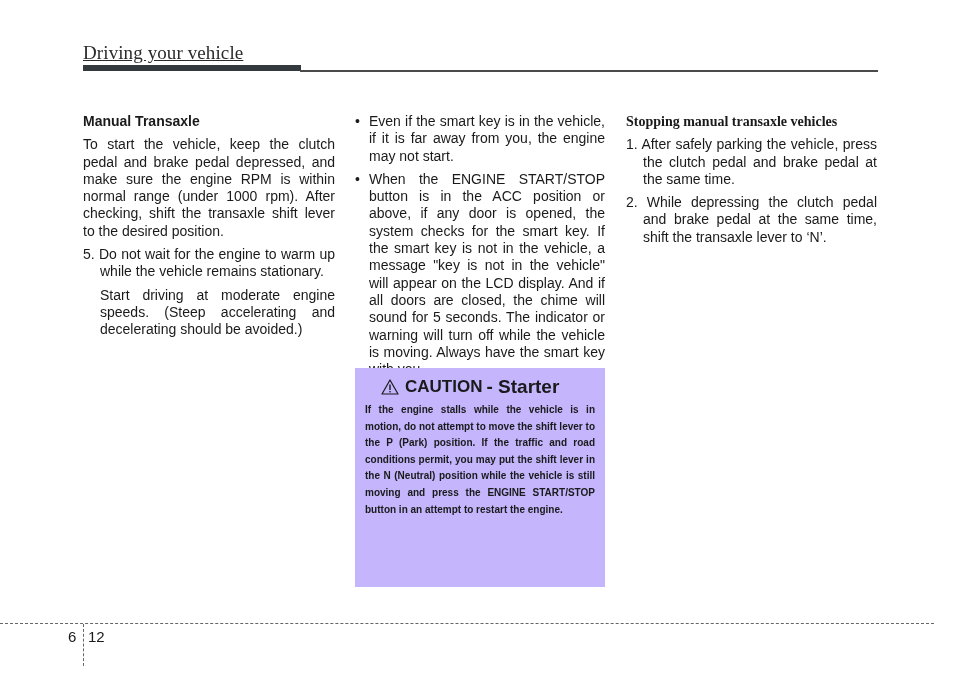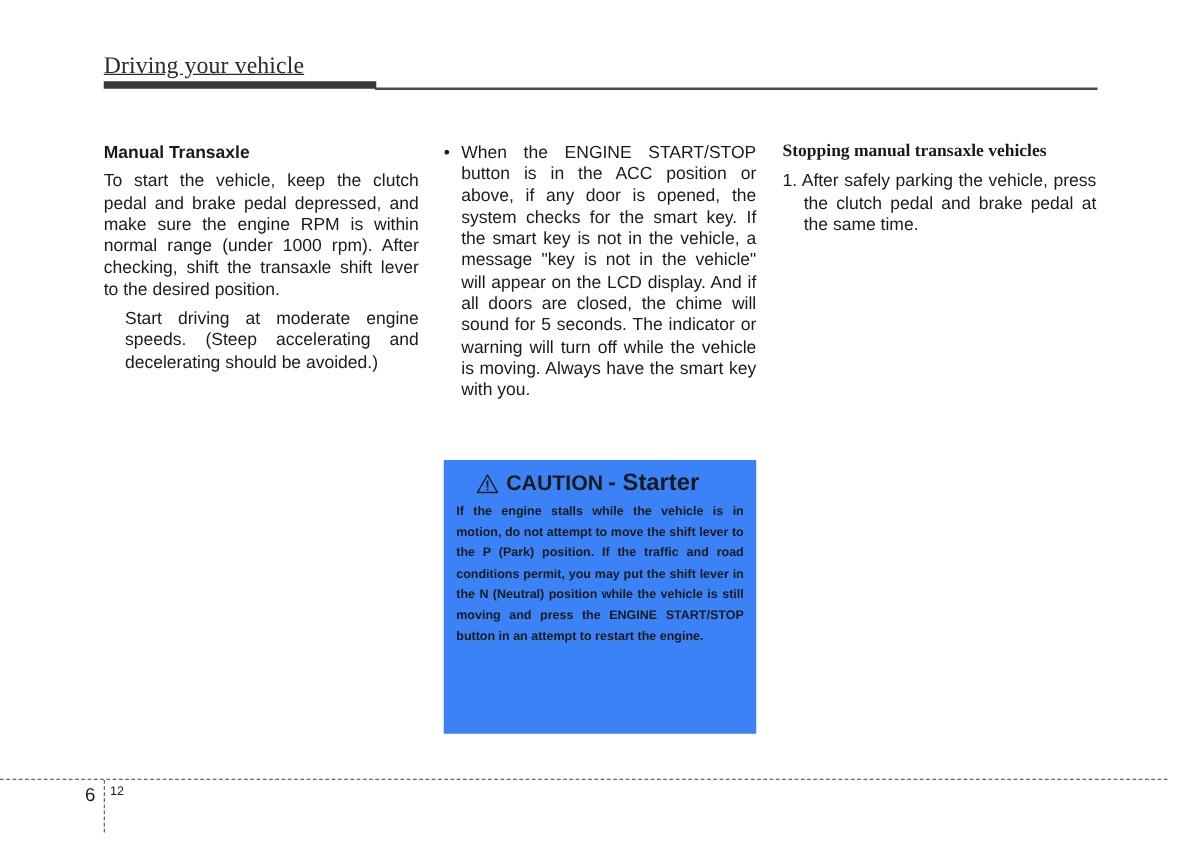--- a/index.html
+++ b/index.html
@@ -31,77 +31,80 @@
     .col3 { left: 626px; width: 251px; }
     .h-sans { font-weight: bold; font-size: 14px; margin: 0 0 6px 0; }
     .h-serif { font-family: "Liberation Serif", serif; font-weight: bold; font-size: 14px; margin: 0 0 6px 0; }
     p { margin: 0 0 6px 0; }
     .numbered { padding-left: 17px; text-indent: -17px; margin: 0 0 6px 0; }
     .indent { padding-left: 17px; margin: 0 0 4px 0; }
     .bullet { padding-left: 14px; text-indent: -14px; margin: 0 0 6px 0; }
     .bullet .dot { display: inline-block; width: 14px; text-indent: 0; text-align: left; }
     .caution {
       position: absolute; left: 355px; top: 368px; width: 250px; height: 219px;
-      background: #3b82f6; box-sizing: border-box; padding: 8px 10px 0 10px;
+      background: #c4b5fd; box-sizing: border-box; padding: 8px 10px 0 10px;
     }
     .caution-head { display: flex; align-items: center; margin-bottom: 4px; margin-left: 16px; }
     .caution-head svg { margin-right: 6px; }
     .caution-word { font-weight: bold; font-size: 17px; }
     .caution-sub { font-weight: bold; font-size: 19px; margin-left: 4px; }
     .caution-body {
       font-weight: bold; font-size: 10px; line-height: 16.6px;
       text-align: justify;
     }
     .footer-rule {
       position: absolute; left: 0; top: 623px; width: 934px; height: 0;
       border-top: 1.5px dashed #666;
     }
     .footer-vert {
       position: absolute; left: 83px; top: 624px; height: 42px; width: 0;
       border-left: 1.5px dashed #666;
     }
     .pg-chapter { position: absolute; left: 68px; top: 628px; font-size: 15px; }
-    .pg-num { position: absolute; left: 88px; top: 628px; font-size: 10px; }
+    .pg-num { position: absolute; left: 88px; top: 628px; font-size: 15px; }
     .watermark {
       position: absolute; left: 683px; top: 692px; font-size: 24px; color: #9a9a9a;
       letter-spacing: 0.2px;
     }
   </style>
 </head>
 <body>
 
 <div class="header-title">Driving your vehicle</div>
 <div class="rule-thick"></div>
 <div class="rule-thin"></div>
 
 <div class="col col1">
   <div class="h-sans">Manual Transaxle</div>
   <p>To start the vehicle, keep the clutch pedal and brake pedal depressed, and make sure the engine RPM is within normal range (under 1000 rpm). After checking, shift the transaxle shift lever to the desired position.</p>
+  <div class="numbered">5. Do not wait for the engine to warm up while the vehicle remains stationary.</div>
   <div class="indent">Start driving at moderate engine speeds. (Steep accelerating and decelerating should be avoided.)</div>
 </div>
 
 <div class="col col2">
+  <div class="bullet"><span class="dot">•</span><span>Even if the smart key is in the vehicle, if it is far away from you, the engine may not start.</span></div>
   <div class="bullet"><span class="dot">•</span><span>When the ENGINE START/STOP button is in the ACC position or above, if any door is opened, the system checks for the smart key. If the smart key is not in the vehicle, a message "key is not in the vehicle" will appear on the LCD display. And if all doors are closed, the chime will sound for 5 seconds. The indicator or warning will turn off while the vehicle is moving. Always have the smart key with you.</span></div>
 </div>
 
 <div class="caution">
   <div class="caution-head">
     <svg width="18" height="16" viewBox="0 0 18 16">
       <path d="M9 1 L17 15 L1 15 Z" fill="none" stroke="#1a1a1a" stroke-width="1.2" stroke-linejoin="round"></path>
       <rect x="8.3" y="5.5" width="1.4" height="5.5" fill="#1a1a1a"></rect>
       <rect x="8.3" y="12" width="1.4" height="1.4" fill="#1a1a1a"></rect>
     </svg>
     <span class="caution-word">CAUTION</span>
     <span class="caution-sub">- Starter</span>
   </div>
   <div class="caution-body">If the engine stalls while the vehicle is in motion, do not attempt to move the shift lever to the P (Park) position. If the traffic and road conditions permit, you may put the shift lever in the N (Neutral) position while the vehicle is still moving and press the ENGINE START/STOP button in an attempt to restart the engine.</div>
 </div>
 
 <div class="col col3">
   <div class="h-serif">Stopping manual transaxle vehicles</div>
   <div class="numbered">1. After safely parking the vehicle, press the clutch pedal and brake pedal at the same time.</div>
+  <div class="numbered">2. While depressing the clutch pedal and brake pedal at the same time, shift the transaxle lever to ‘N’.</div>
 </div>
 
 <div class="footer-rule"></div>
 <div class="footer-vert"></div>
 <div class="pg-chapter">6</div>
 <div class="pg-num">12</div>
 <div class="watermark">carmanualsonline.info</div>
 
 </body></html>

